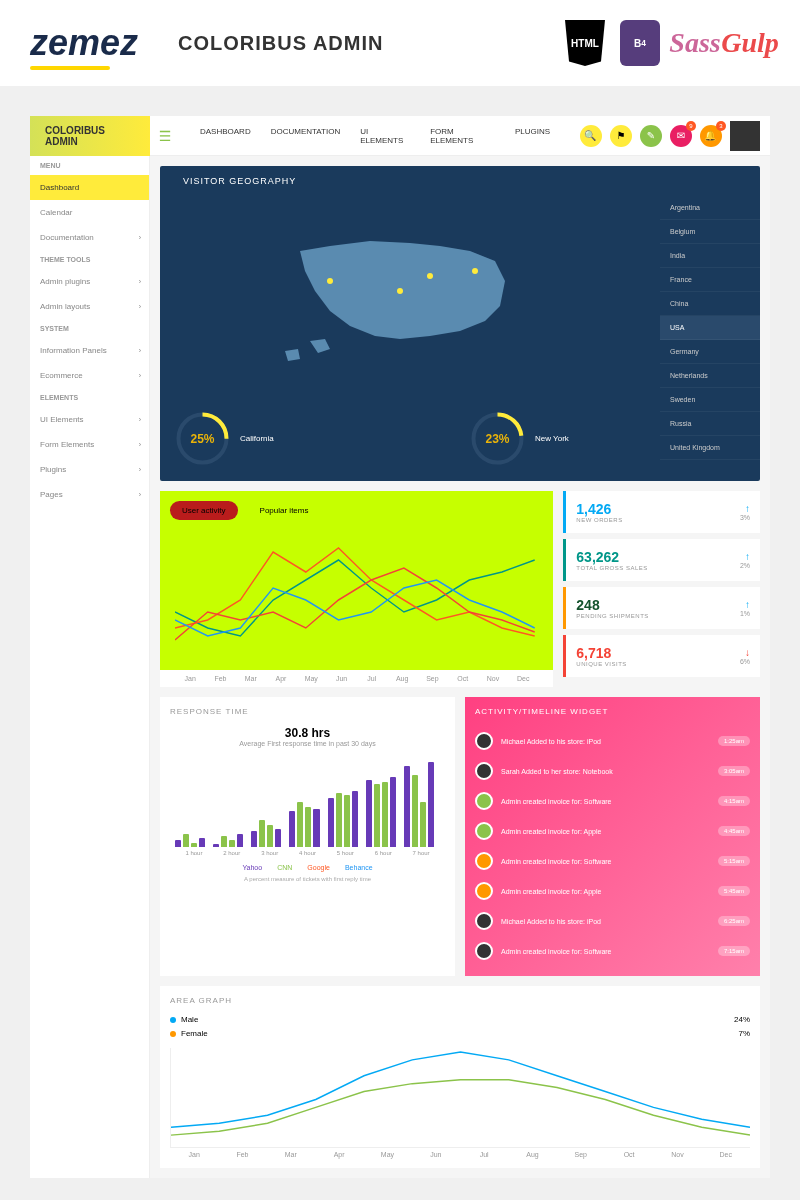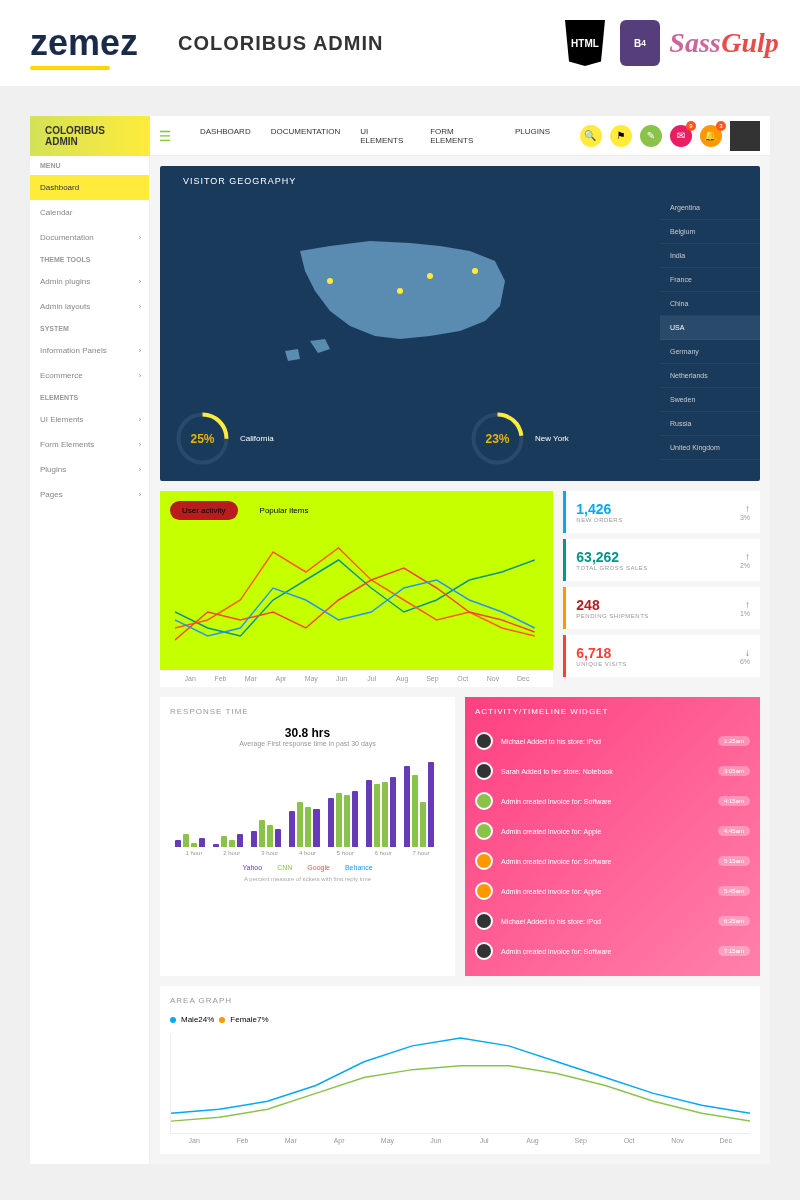--- a/index.html
+++ b/index.html
@@ -1,19 +1,19 @@
 <!DOCTYPE html>
 <html><head>
 <meta charset="utf-8">
 <style>
 *{margin:0;padding:0;box-sizing:border-box;font-family:Arial,sans-serif}
 body{background:#f0f0f0}
 .banner{background:#fff;padding:20px 30px;display:flex;align-items:center;justify-content:space-between}
 .banner-left{display:flex;align-items:center;gap:40px}
-.zemez{font-size:36px;font-weight:900;color:#1a2b4a;position:relative}
+.zemez{font-size:36px;font-weight:900;color:#1a2b4a;font-style:italic;position:relative}
 .zemez::after{content:'';position:absolute;bottom:-6px;left:0;width:80px;height:4px;background:#ffd700;border-radius:2px}
 .banner-title{font-size:20px;font-weight:700;color:#333;letter-spacing:1px}
 .banner-right{display:flex;gap:15px;align-items:center}
 .tech-icon{width:40px;height:46px;display:flex;align-items:center;justify-content:center;font-size:10px;font-weight:700;color:#fff}
 .html5{background:#000000;clip-path:polygon(0 0,100% 0,90% 90%,50% 100%,10% 90%)}
 .bootstrap{background:#563d7c;border-radius:6px}
 .sass{color:#cc6699;font-size:28px;font-style:italic;font-family:cursive}
 .gulp{color:#eb4a4b;font-size:28px;font-style:italic;font-family:cursive}
 .dashboard{margin:30px;background:#fff;display:flex;flex-direction:column}
 .top-bar{display:flex;align-items:center;height:40px;border-bottom:1px solid #eee}
@@ -76,21 +76,21 @@
 .bar-xaxis span{flex:1;font-size:6px;color:#999;text-align:center}
 .legend{display:flex;justify-content:center;gap:15px;font-size:7px;margin-top:5px}
 .response-foot{text-align:center;font-size:6px;color:#aaa;margin-top:5px}
 .timeline-panel{flex:1;background:linear-gradient(135deg,#ff4081,#ff80ab);padding:10px;color:#fff}
 .timeline-title{font-size:8px;letter-spacing:1px;margin-bottom:10px}
 .timeline-item{display:flex;align-items:center;gap:8px;padding:6px 0;font-size:7px}
 .tl-icon{width:18px;height:18px;border-radius:50%;border:2px solid #fff;display:flex;align-items:center;justify-content:center}
 .tl-text{flex:1}
 .tl-time{background:rgba(255,255,255,0.3);padding:2px 6px;border-radius:8px;font-size:6px}
 .area-panel{background:#fff;padding:10px;margin-top:10px}
-.area-legend{display:flex;flex-direction:row;gap:5px;margin-bottom:10px}
+.area-legend{display:flex;flex-direction:column;gap:5px;margin-bottom:10px}
 .area-legend-item{display:flex;justify-content:space-between;font-size:8px;align-items:center}
 .area-legend-left{display:flex;align-items:center;gap:5px}
 .dot{width:6px;height:6px;border-radius:50%}
 .area-chart{height:100px;position:relative;border-left:1px solid #eee;border-bottom:1px solid #eee}
 .area-xaxis{display:flex;padding-top:3px}
 .area-xaxis span{flex:1;font-size:7px;color:#999;text-align:center}
 </style>
 </head>
 <body>
 
@@ -266,21 +266,21 @@
                 <div class="kpi-val" style="color:#009688">63,262</div>
                 <div class="kpi-label">TOTAL GROSS SALES</div>
               </div>
               <div class="kpi-right">
                 <div class="kpi-arrow" style="color:#03a9f4">↑</div>
                 <div class="kpi-pct">2%</div>
               </div>
             </div>
             <div class="kpi" style="border-left-color:#ff9800">
               <div class="kpi-left">
-                <div class="kpi-val" style="color:#b91c1c">248</div>
+                <div class="kpi-val" style="color:#14532d">248</div>
                 <div class="kpi-label">PENDING SHIPMENTS</div>
               </div>
               <div class="kpi-right">
                 <div class="kpi-arrow" style="color:#03a9f4">↑</div>
                 <div class="kpi-pct">1%</div>
               </div>
             </div>
             <div class="kpi" style="border-left-color:#f44336">
               <div class="kpi-left">
                 <div class="kpi-val" style="color:#f44336">6,718</div>

